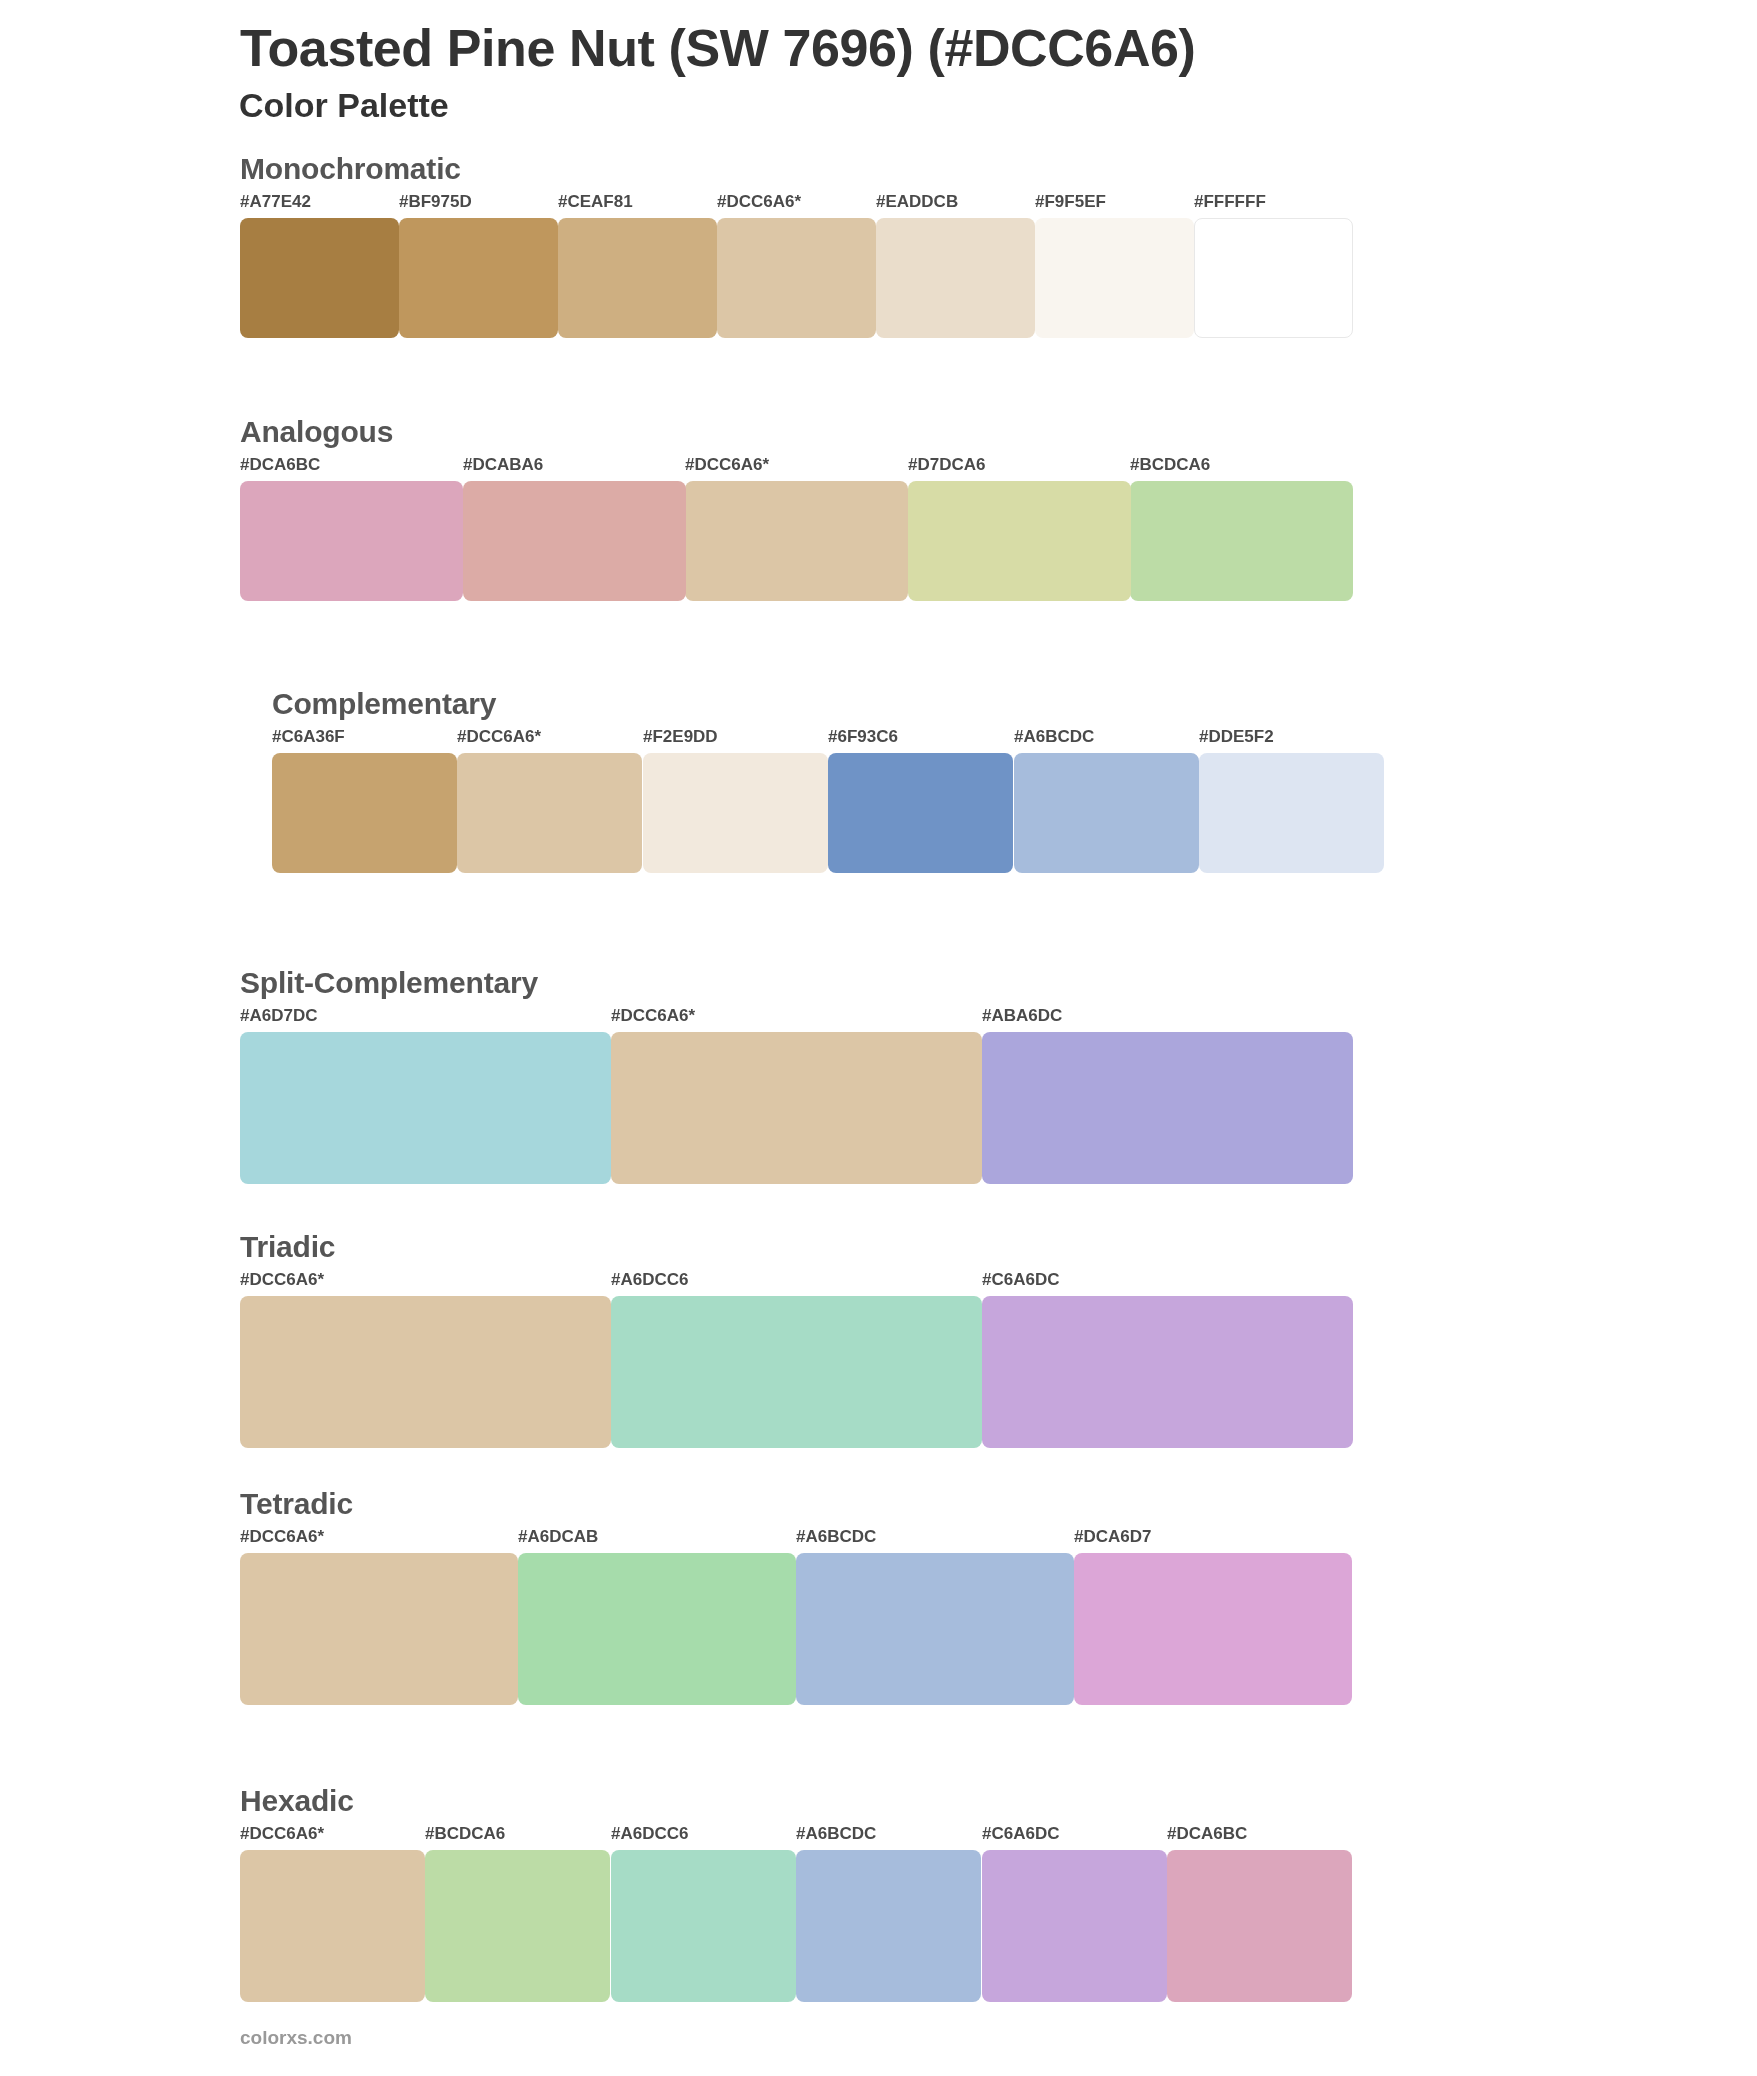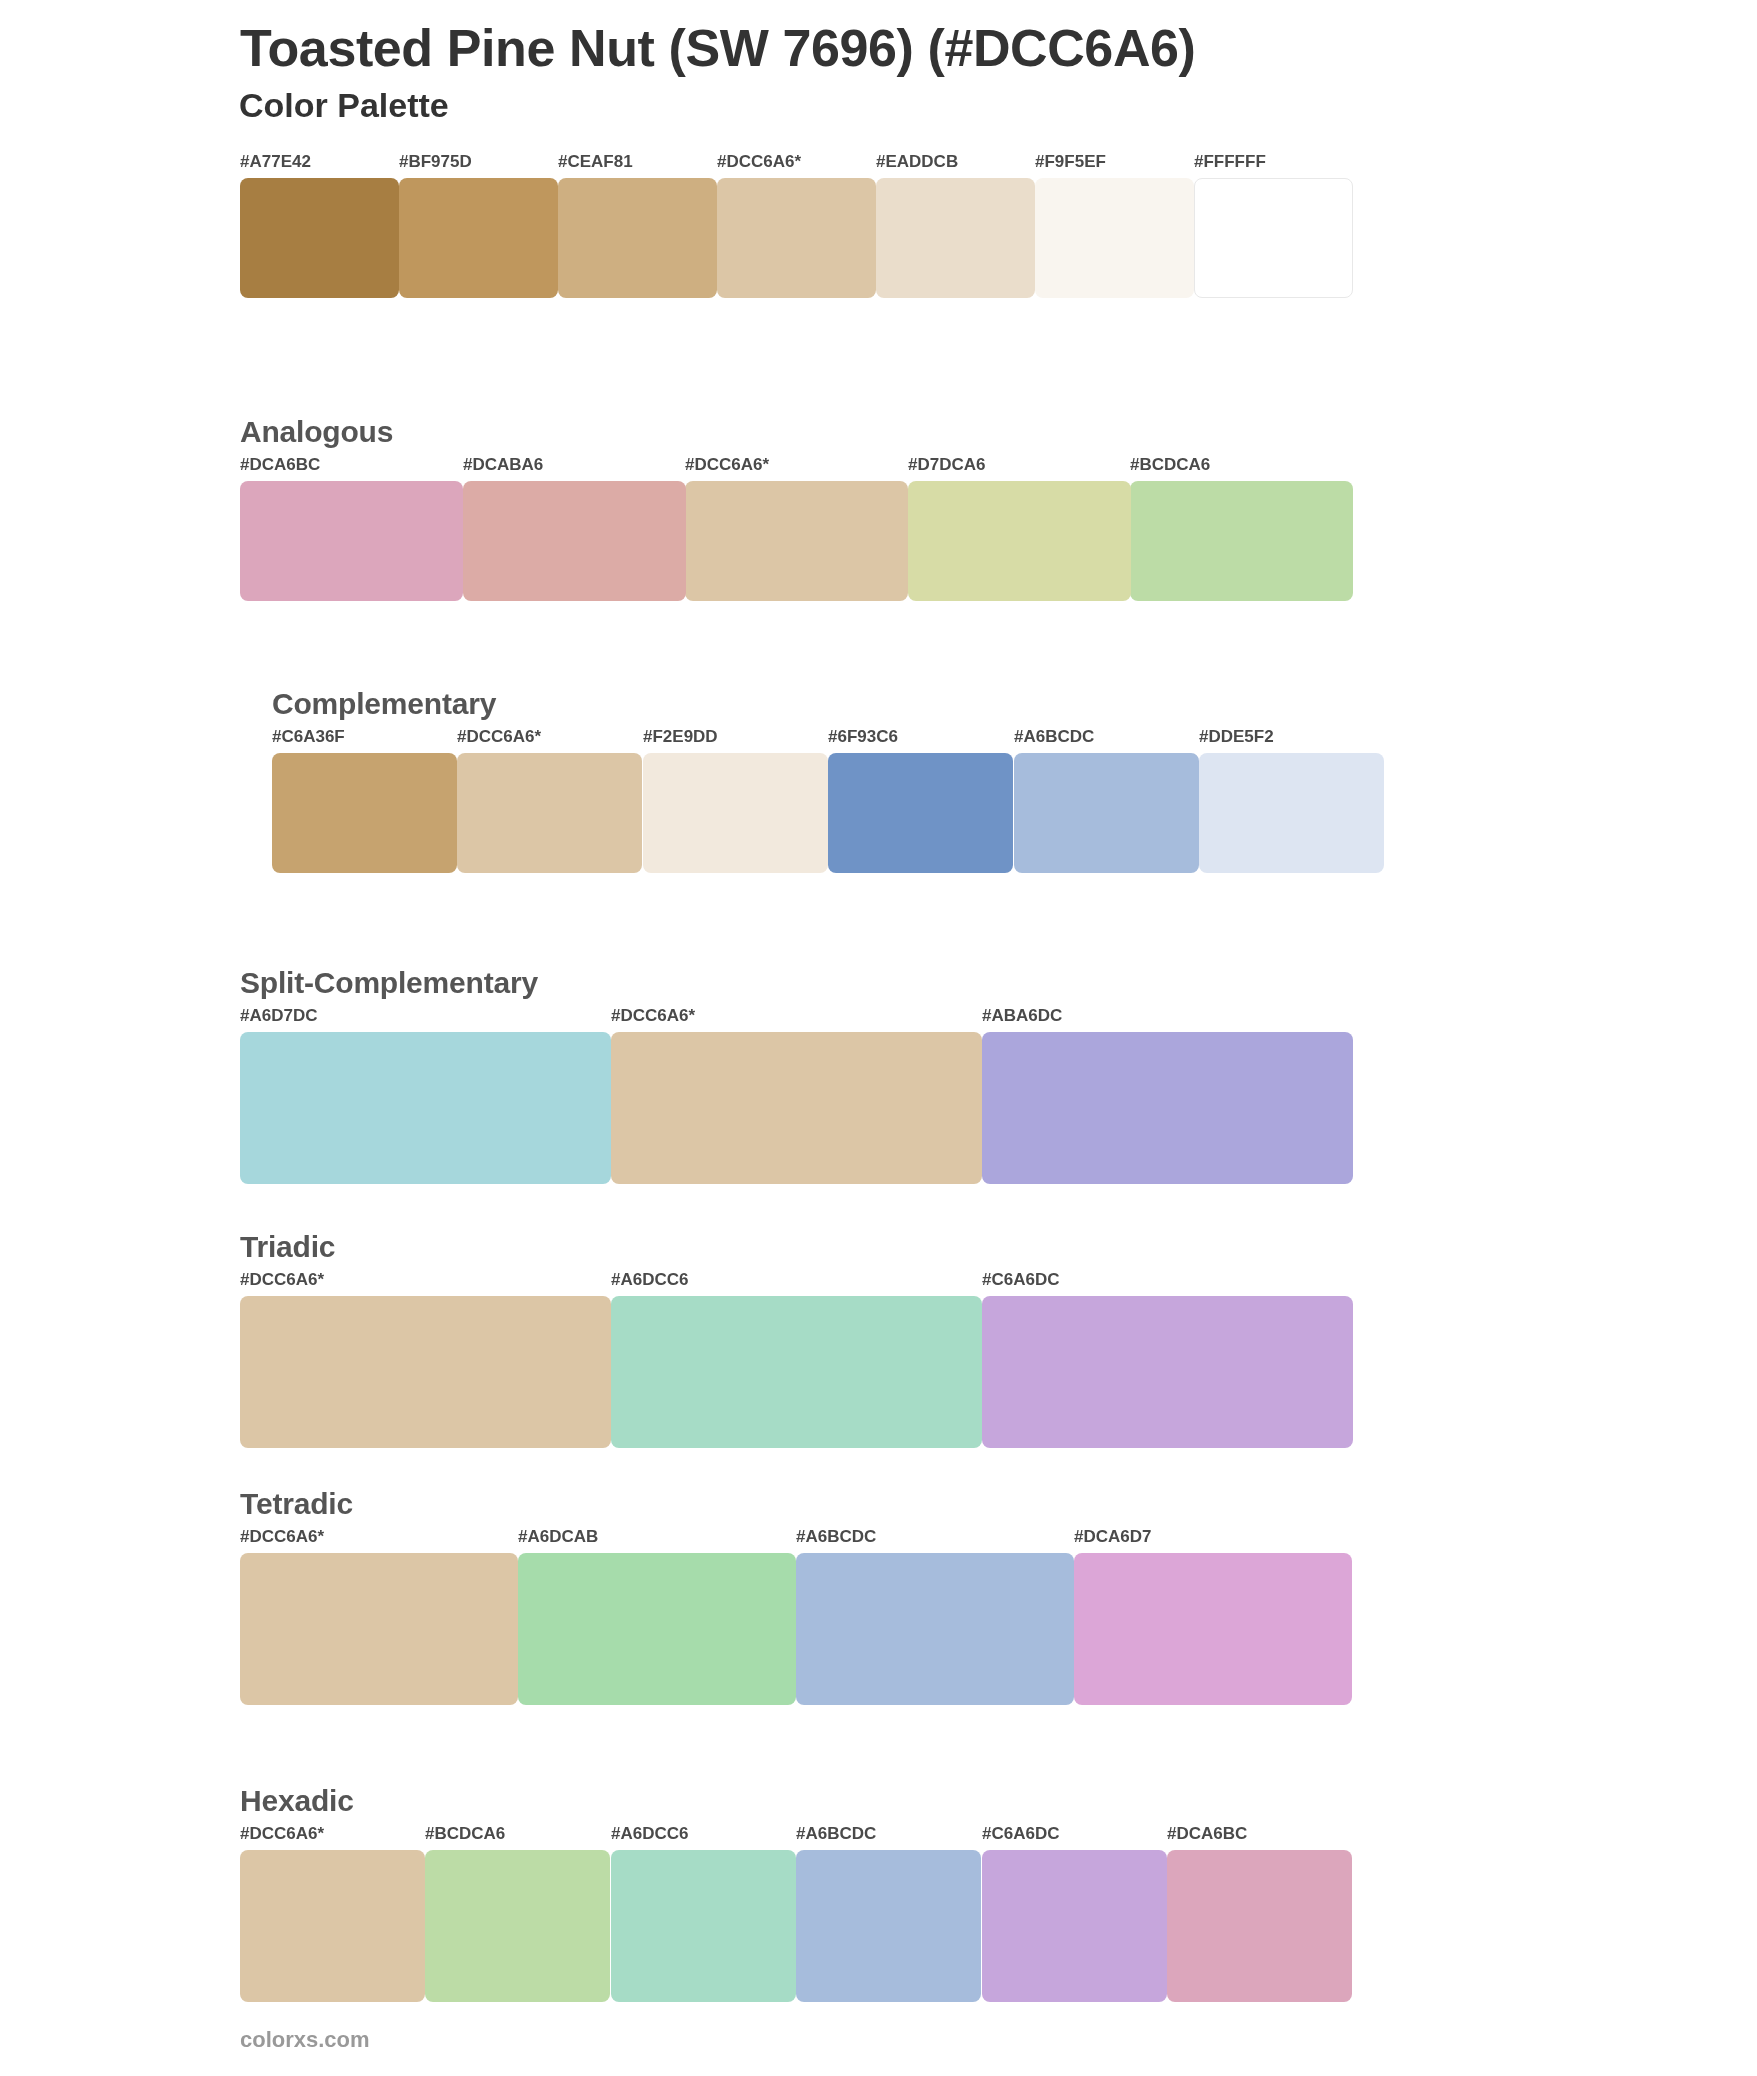--- a/index.html
+++ b/index.html
@@ -73,35 +73,36 @@
     white-space: nowrap;
   }
   .swatch-color {
     position: absolute;
     border-radius: 8px;
   }
   .footer {
     position: absolute;
     left: 240px;
     top: 2027px;
-    font-size: 22px;
+    font-size: 19px;
     color: #999999;
     font-weight: bold;
   }
 </style>
 </head>
 <body>
 
 <div class="page">
 
   <div class="title">Toasted Pine Nut (SW 7696) (#DCC6A6)</div>
   <div class="subtitle">Color Palette</div>
 
   <div class="sections" id="sections-root">
       <div class="section" style="top: 152px;">
+        <div class="section-title">Monochromatic</div>
         <div class="swatch-row" style="height: 153px;">
           <div class="swatch-label" style="left: 0px;">#A77E42</div>
           <div class="swatch-color" title="#A77E42" style="left: 0px; top: 25.6px; width: 159px; height: 120px; background: rgb(167, 126, 66); z-index: 7;"></div>
           <div class="swatch-label" style="left: 159px;">#BF975D</div>
           <div class="swatch-color" title="#BF975D" style="left: 159px; top: 25.6px; width: 159px; height: 120px; background: rgb(191, 151, 93); z-index: 6;"></div>
           <div class="swatch-label" style="left: 318px;">#CEAF81</div>
           <div class="swatch-color" title="#CEAF81" style="left: 318px; top: 25.6px; width: 159px; height: 120px; background: rgb(206, 175, 129); z-index: 5;"></div>
           <div class="swatch-label" style="left: 477px;">#DCC6A6*</div>
           <div class="swatch-color" title="#DCC6A6*" style="left: 477px; top: 25.6px; width: 159px; height: 120px; background: rgb(220, 198, 166); z-index: 4;"></div>
           <div class="swatch-label" style="left: 636px;">#EADDCB</div>

